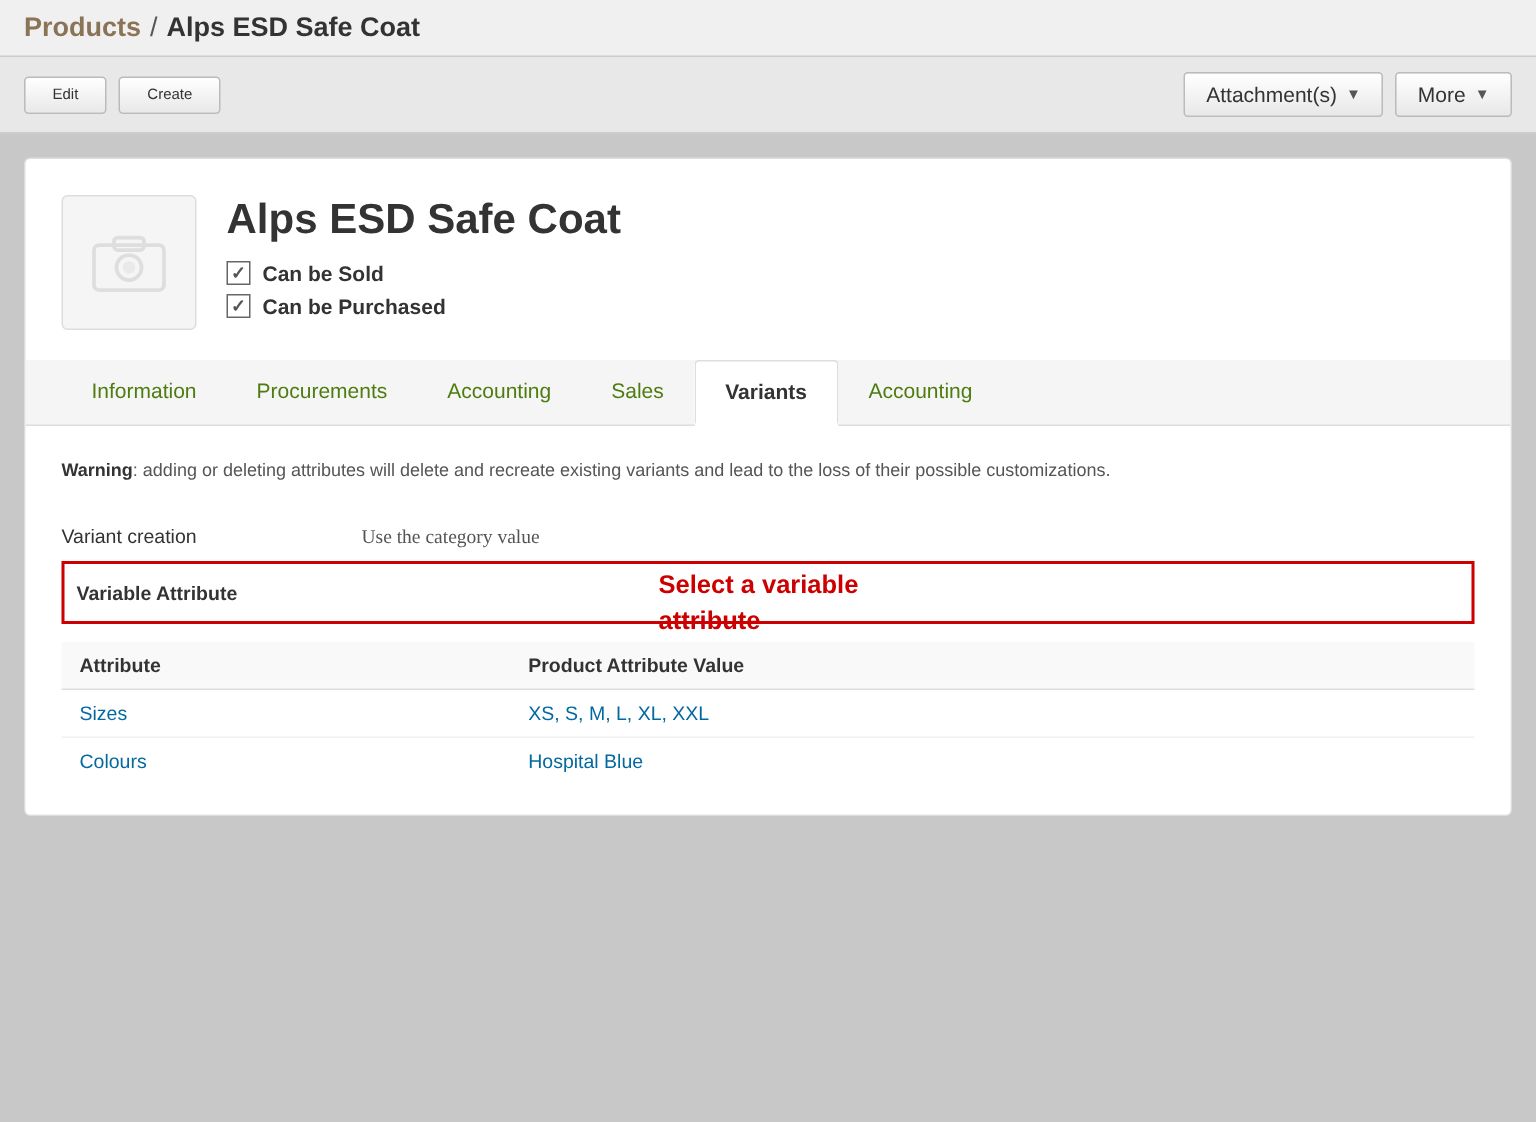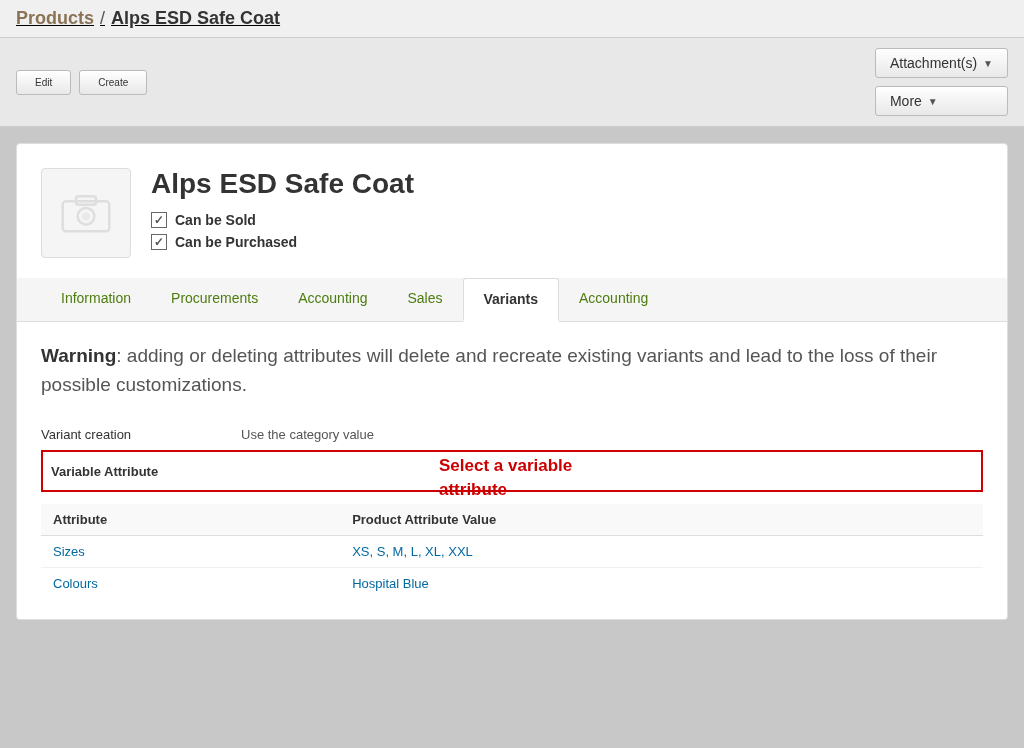--- a/index.html
+++ b/index.html
@@ -19,21 +19,20 @@
       padding: 8px 16px;
       display: flex;
       align-items: center;
     }
     .breadcrumb {
       display: flex;
       align-items: flex-start;
       font-size: 18px;
       font-weight: bold;
       gap: 6px;
-      text-decoration: underline;
     }
     .breadcrumb-products {
       color: #8B7355;
       text-decoration: none;
     }
     .breadcrumb-sep {
       color: #555;
       font-weight: normal;
     }
     .breadcrumb-current {
@@ -56,21 +55,20 @@
       background: linear-gradient(to bottom, #fff, #e8e8e8);
       cursor: pointer;
       font-size: 10px;
       color: #333;
     }
 
     .toolbar-right {
       margin-left: auto;
       display: flex;
       gap: 8px;
-      flex-direction: column;
     }
     .btn-dropdown {
       padding: 6px 14px;
       border: 1px solid #bbb;
       border-radius: 3px;
       background: linear-gradient(to bottom, #fff, #e8e8e8);
       cursor: pointer;
       font-size: 14px;
       color: #333;
       display: flex;
@@ -183,21 +181,21 @@
     }
 
     
     .tab-content {
       padding: 20px 24px;
       background: #fff;
     }
 
     
     .warning-box {
-      font-size: 19px;
+      font-size: 12px;
       color: #555;
       margin-bottom: 20px;
       line-height: 1.5;
     }
     .warning-box strong {
       color: #333;
     }
     .form-row {
       display: flex;
       align-items: flex-start;
@@ -206,20 +204,21 @@
     .form-label {
       width: 200px;
       font-size: 13px;
       color: #333;
       flex-shrink: 0;
     }
     .form-value {
       flex: 1;
       font-size: 13px;
       color: #555;
+      font-family: Liberation Serif, serif;
     }
 
     
     .variable-attr-row {
       display: flex;
       align-items: center;
       border: 2px solid #cc0000;
       padding: 6px 8px;
       margin-bottom: 12px;
       position: relative;

